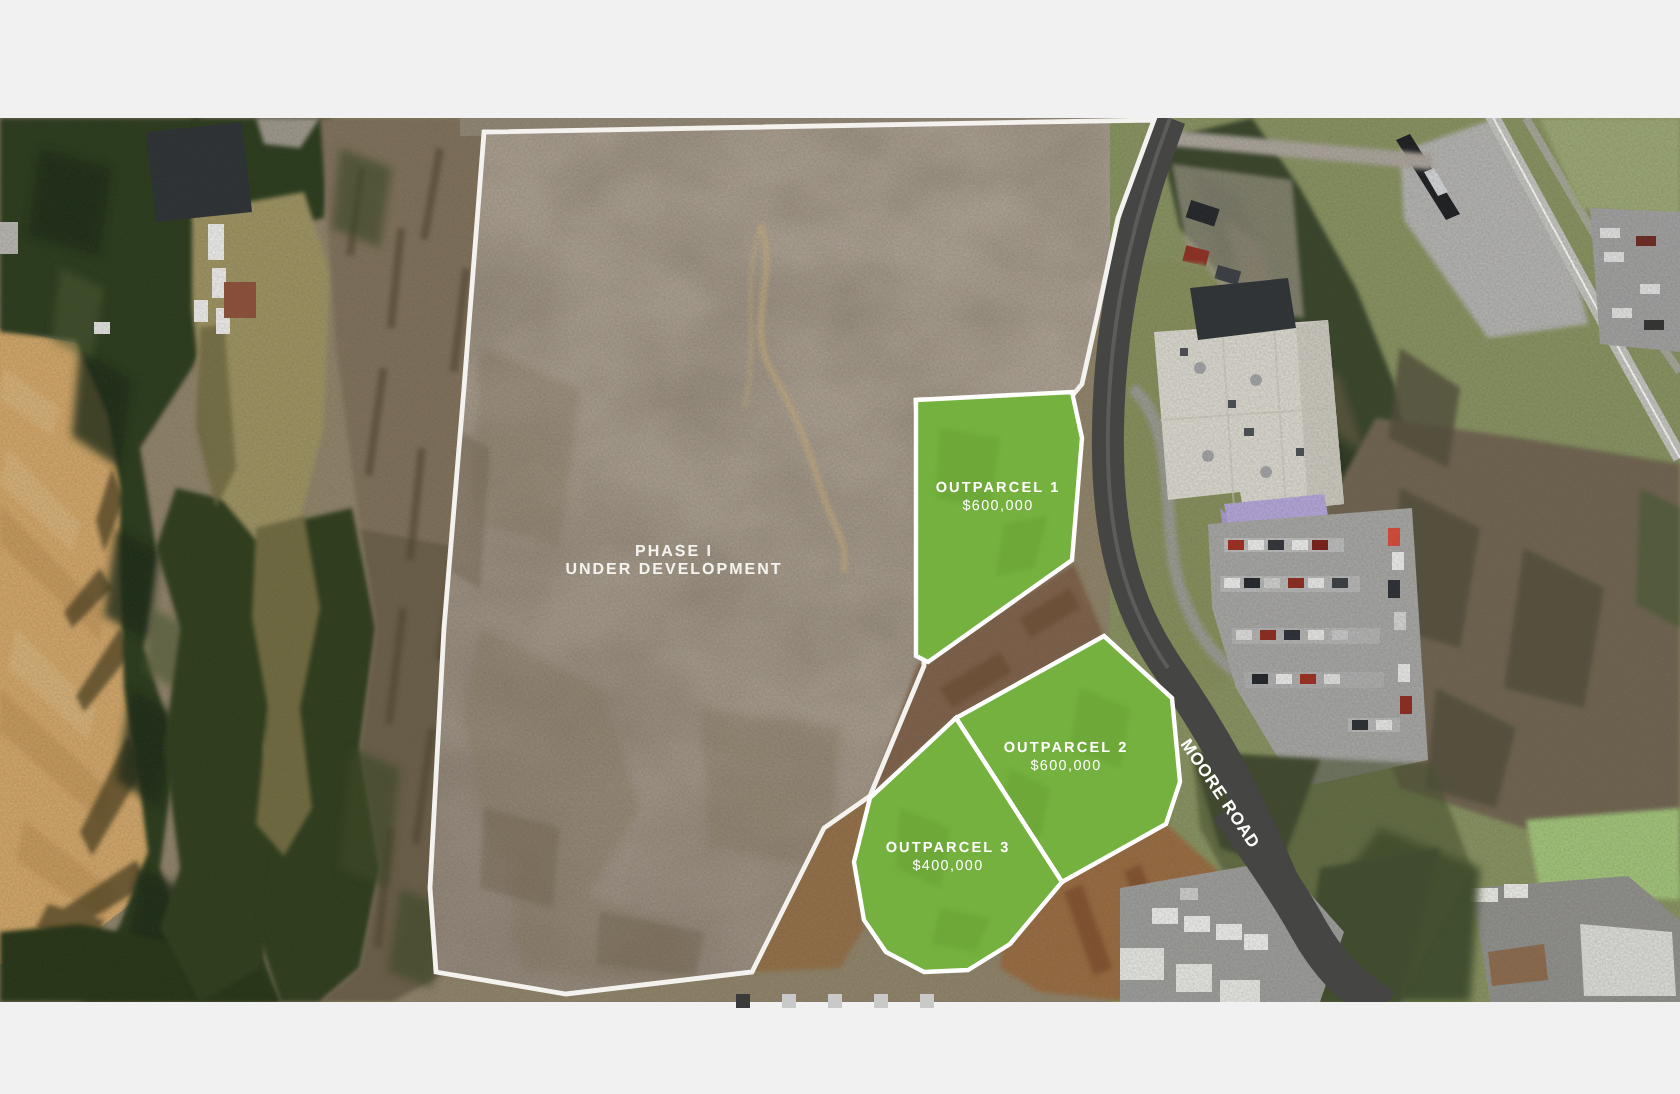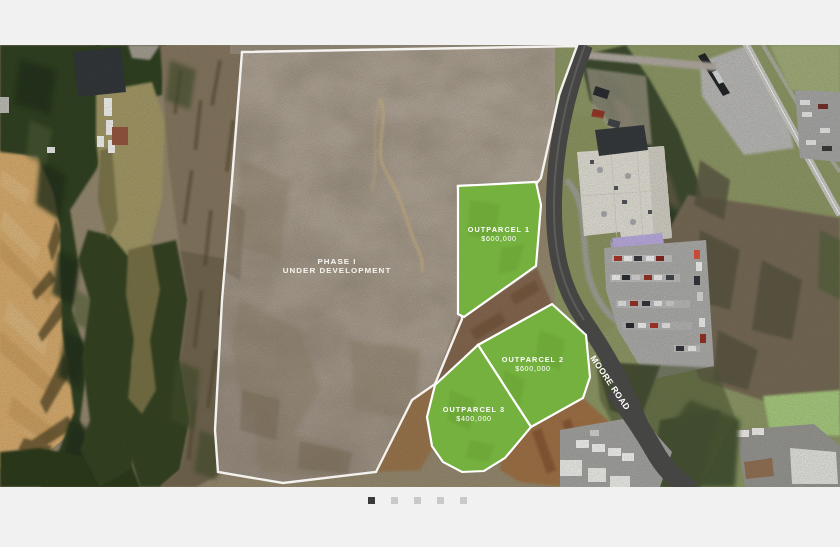--- a/index.html
+++ b/index.html
@@ -1,17 +1,17 @@
 <!DOCTYPE html>
 <html><head>
 <meta charset="utf-8">
 <style>
   html,body{margin:0;padding:0;background:#f1f1f1;width:840px;height:547px;overflow:hidden;
     font-family:"Liberation Sans", sans-serif;}
-  .sat{position:absolute;left:0;top:45px;width:764px;height:442px;}
+  .sat{position:absolute;left:0;top:59px;width:764px;height:442px;}
   .dots{position:absolute;left:0;top:494px;width:840px;text-align:center;}
 </style>
 </head>
 <body>
 
 <div class="sat">
 <svg width="840" height="442" viewBox="0 45 840 442" xmlns="http://www.w3.org/2000/svg">
 <defs>
   <filter id="soft" x="-20%" y="-20%" width="140%" height="140%">
           <feGaussianBlur stdDeviation="2.2"></feGaussianBlur>

